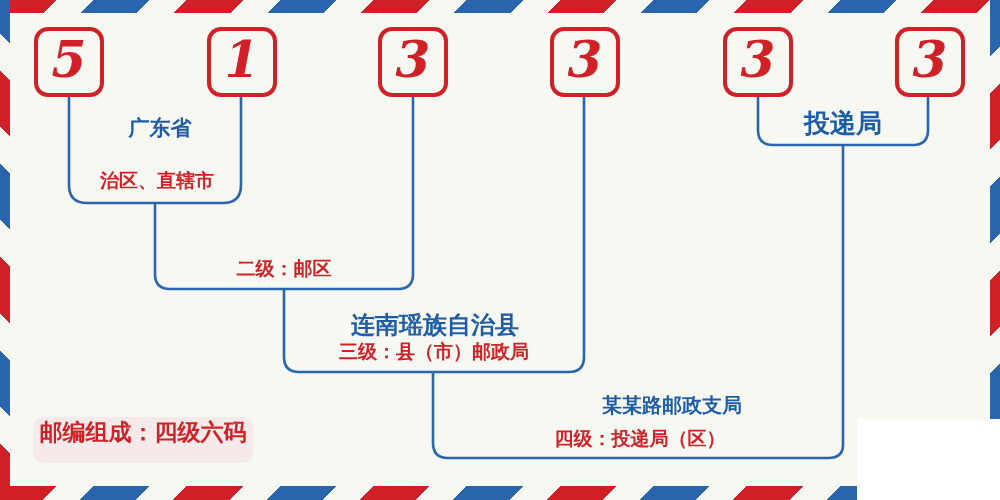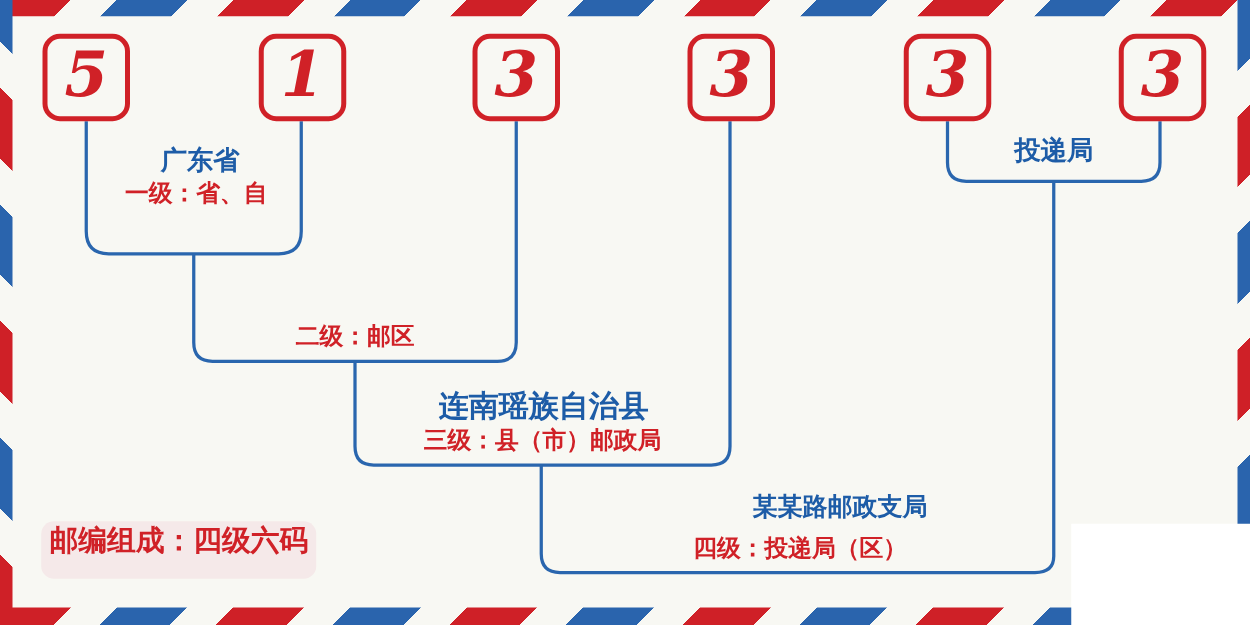--- a/index.html
+++ b/index.html
@@ -106,21 +106,21 @@
     color: var(--c-red);
     font-family: "DejaVu Sans", sans-serif;
   }
   .lbl-province   { left: 160px; top: 114px; font-size: 21px; }
   .lbl-level1     { left: 157px; top: 143px; font-size: 19px; line-height: 25px; white-space: normal; width: 190px; }
   .lbl-level2     { left: 284px; top: 256px; font-size: 19px; }
   .lbl-county     { left: 435px; top: 309px; font-size: 24px; }
   .lbl-level3     { left: 434px; top: 339px; font-size: 19px; }
   .lbl-branch     { left: 635px; top: 392px; font-size: 20px; margin-left: 37px; }
   .lbl-level4     { left: 640px; top: 426px; font-size: 19px; }
-  .lbl-delivery   { left: 843px; top: 106px; font-size: 21px; }
+  .lbl-delivery   { left: 843px; top: 106px; font-size: 26px; }
 
   
   .badge {
     position: absolute;
     left: 33px; top: 417px; width: 220px; height: 46px;
     background: var(--c-badge-bg);
     border-radius: 10px;
     display: flex; align-items: flex-start; justify-content: center;
     z-index: 4;
   }
@@ -163,21 +163,22 @@
 </div>
 <div class="digit-box db5">
   <span class="digit">3</span>
 </div>
 <div class="digit-box db6">
   <span class="digit">3</span>
 </div>
 
 <div class="lbl lbl-blue lbl-province">广东省</div>
 <div class="lbl lbl-red lbl-level1">
-  <span>一级：省、自</span><br>
+  <br>
+  <span>治区、直辖市</span>
 </div>
 <div class="lbl lbl-red lbl-level2">二级：邮区</div>
 <div class="lbl lbl-blue lbl-county">连南瑶族自治县</div>
 <div class="lbl lbl-red lbl-level3">三级：县（市）邮政局</div>
 <div class="lbl lbl-blue lbl-branch">某某路邮政支局</div>
 <div class="lbl lbl-red lbl-level4">四级：投递局（区）</div>
 <div class="lbl lbl-blue lbl-delivery">投递局</div>
 
 <div class="badge">
   <span>邮编组成：四级六码</span>

